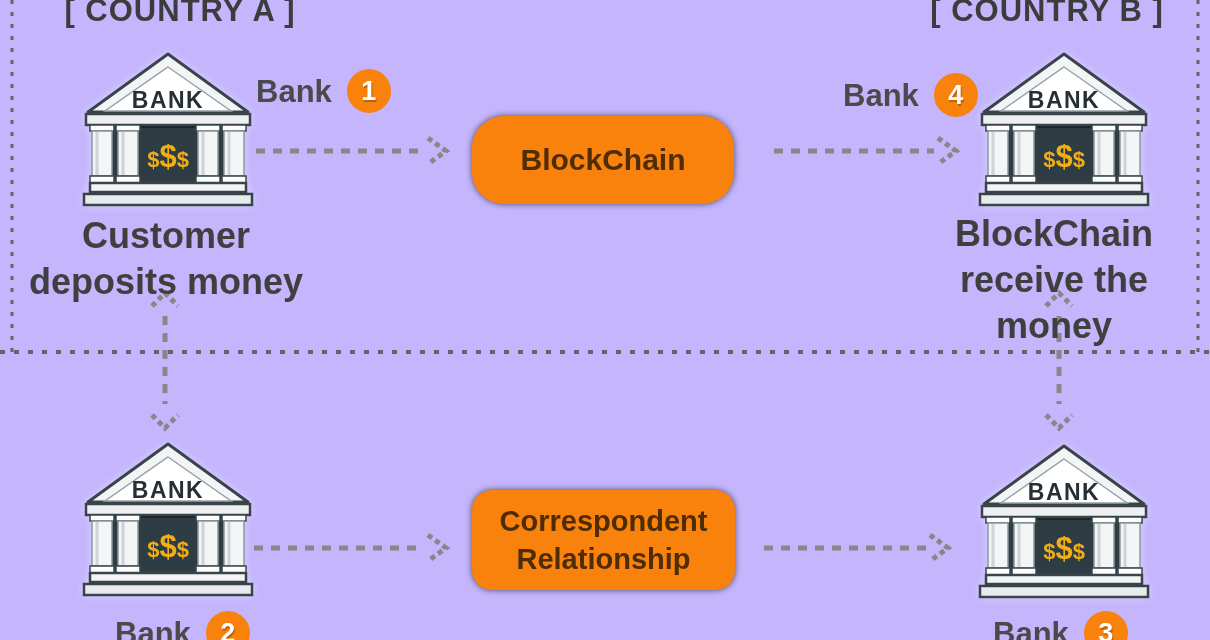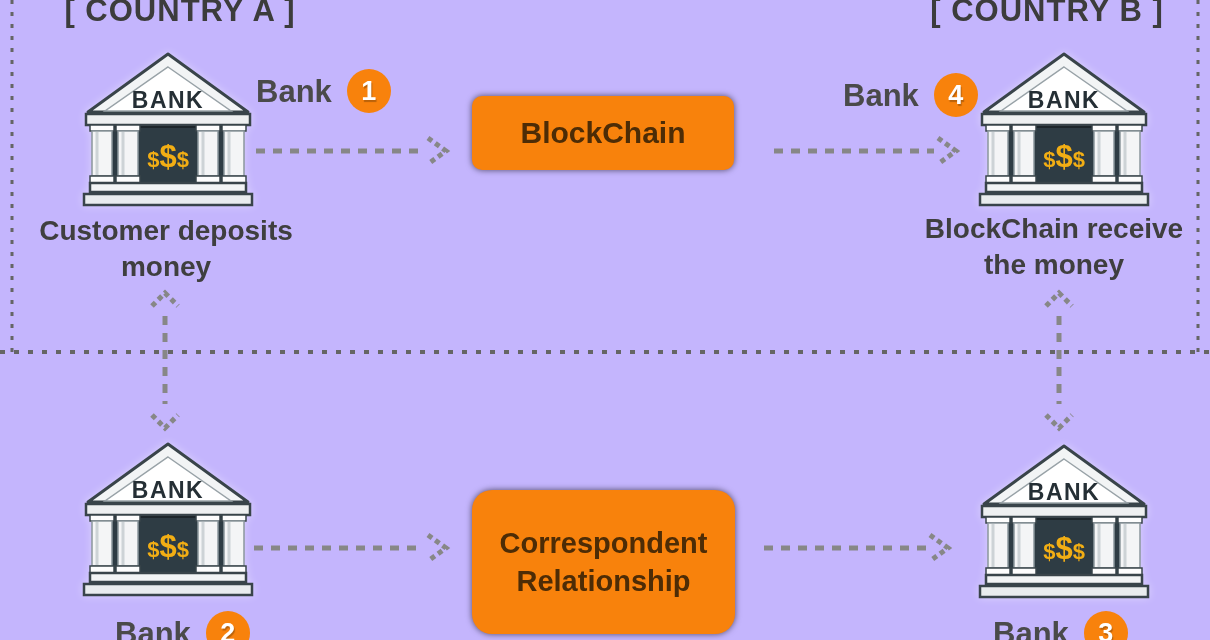--- a/index.html
+++ b/index.html
@@ -24,32 +24,32 @@
   .bank-word{font-size:31px;font-weight:bold;color:#4a4a4a;line-height:1;}
   .badge{
     width:44px;height:44px;border-radius:50%;background:#f8820c;
     color:#fff;font-size:27px;font-weight:bold;
     display:flex;align-items:center;justify-content:center;
     text-shadow:1px 2px 1px rgba(0,0,0,0.25);
   }
   
   .caption{
     position:absolute;width:292px;text-align:center;
-    font-size:28px;font-weight:600;line-height:1.28;color:#3f3f3f;z-index:2;
+    font-size:36px;font-weight:600;line-height:1.28;color:#3f3f3f;z-index:2;
   }
   
   .process-btn{
     position:absolute;background:#f8820c;border:none;z-index:2;
     color:#4d2c06;font-family:"Liberation Sans",sans-serif;
     font-size:30px;font-weight:bold;text-align:center;
     display:flex;align-items:center;justify-content:center;
     box-shadow:0 0 6px rgba(0,0,0,0.6);cursor:pointer;
   }
-  #blockchain-btn{left:472px;top:96px;width:262px;height:74px;border-radius:10px;}
-  #correspondent-btn{left:472px;top:490px;width:263px;height:144px;border-radius:20px;
+  #blockchain-btn{left:472px;top:116px;width:262px;height:88px;border-radius:32px;}
+  #correspondent-btn{left:472px;top:490px;width:263px;height:100px;border-radius:20px;
     font-size:29px;line-height:1.32;padding:0 10px;}
   
   #country-a{left:18px;top:-7px;}
   #country-b{left:885px;top:-7px;}
   #bank-icon-1{left:82px;top:50px;}
   #bank-icon-4{left:978px;top:50px;}
   #bank-icon-2{left:82px;top:440px;}
   #bank-icon-3{left:978px;top:442px;}
   #bank1-row{left:256px;top:69px;}
   #bank4-row{left:843px;top:73px;}

